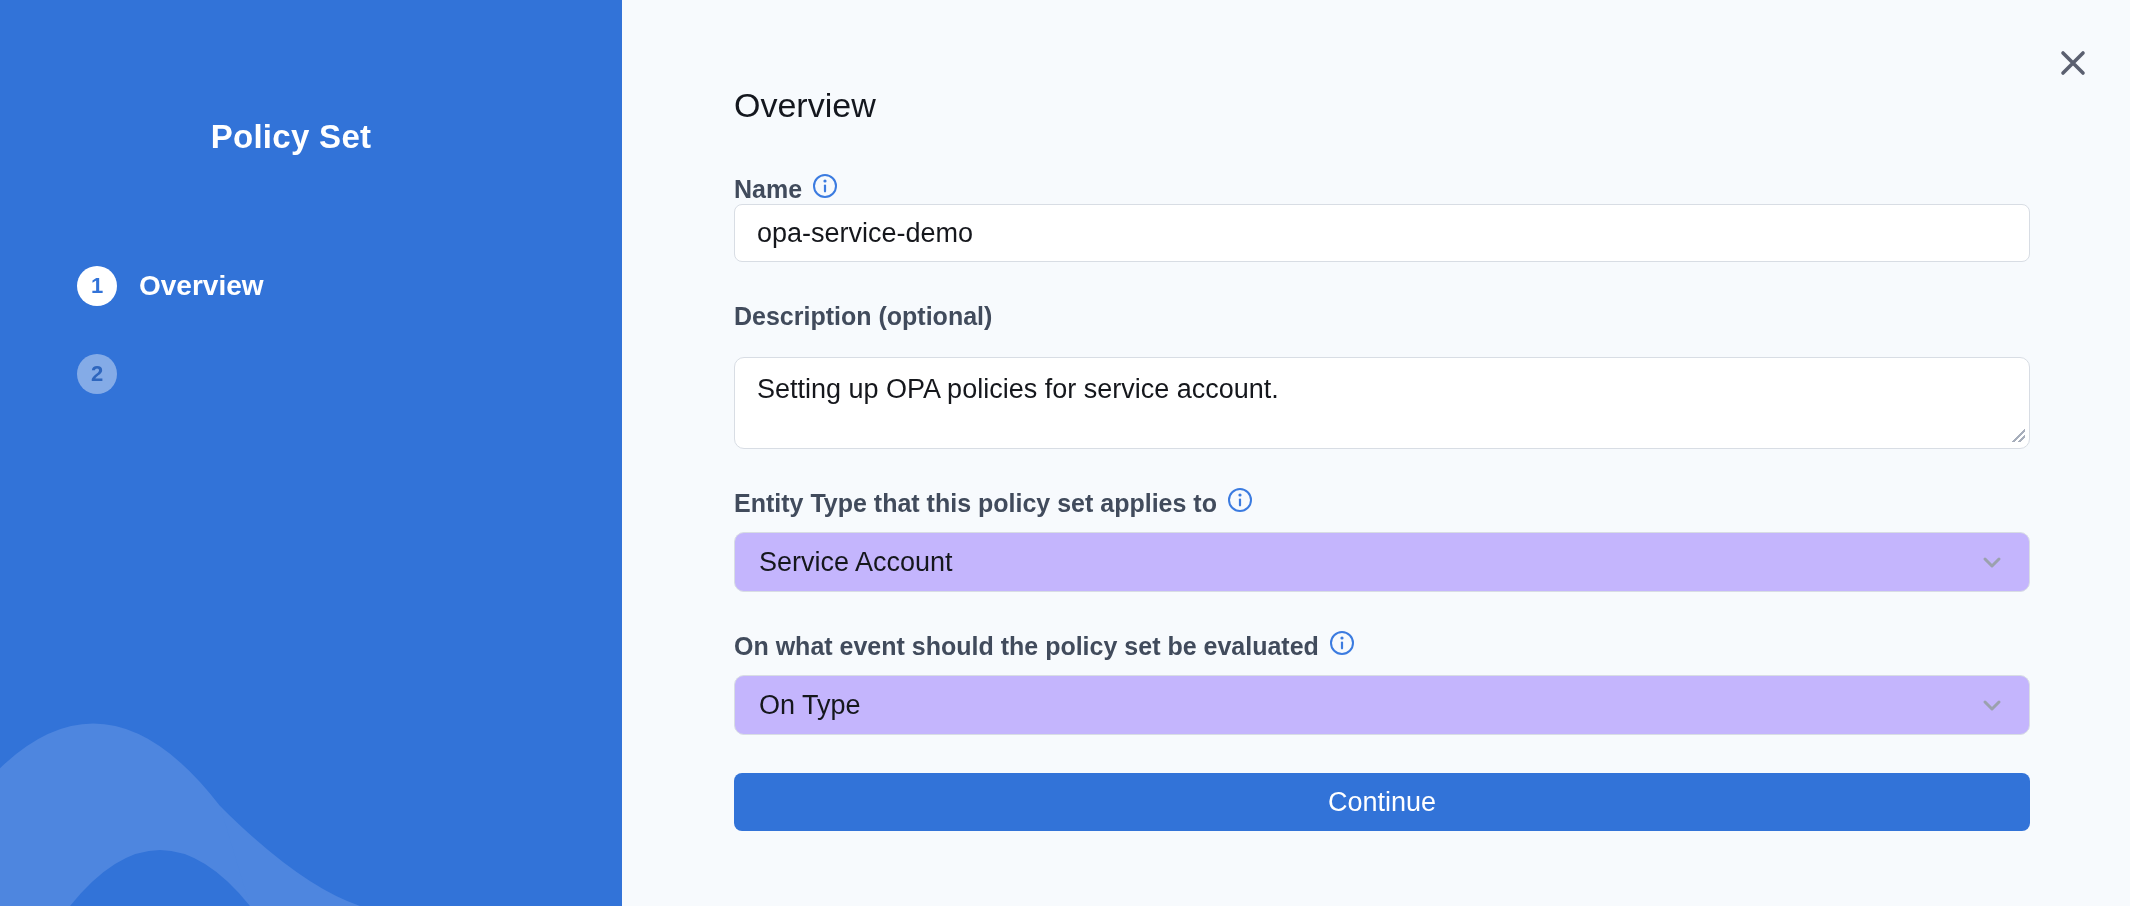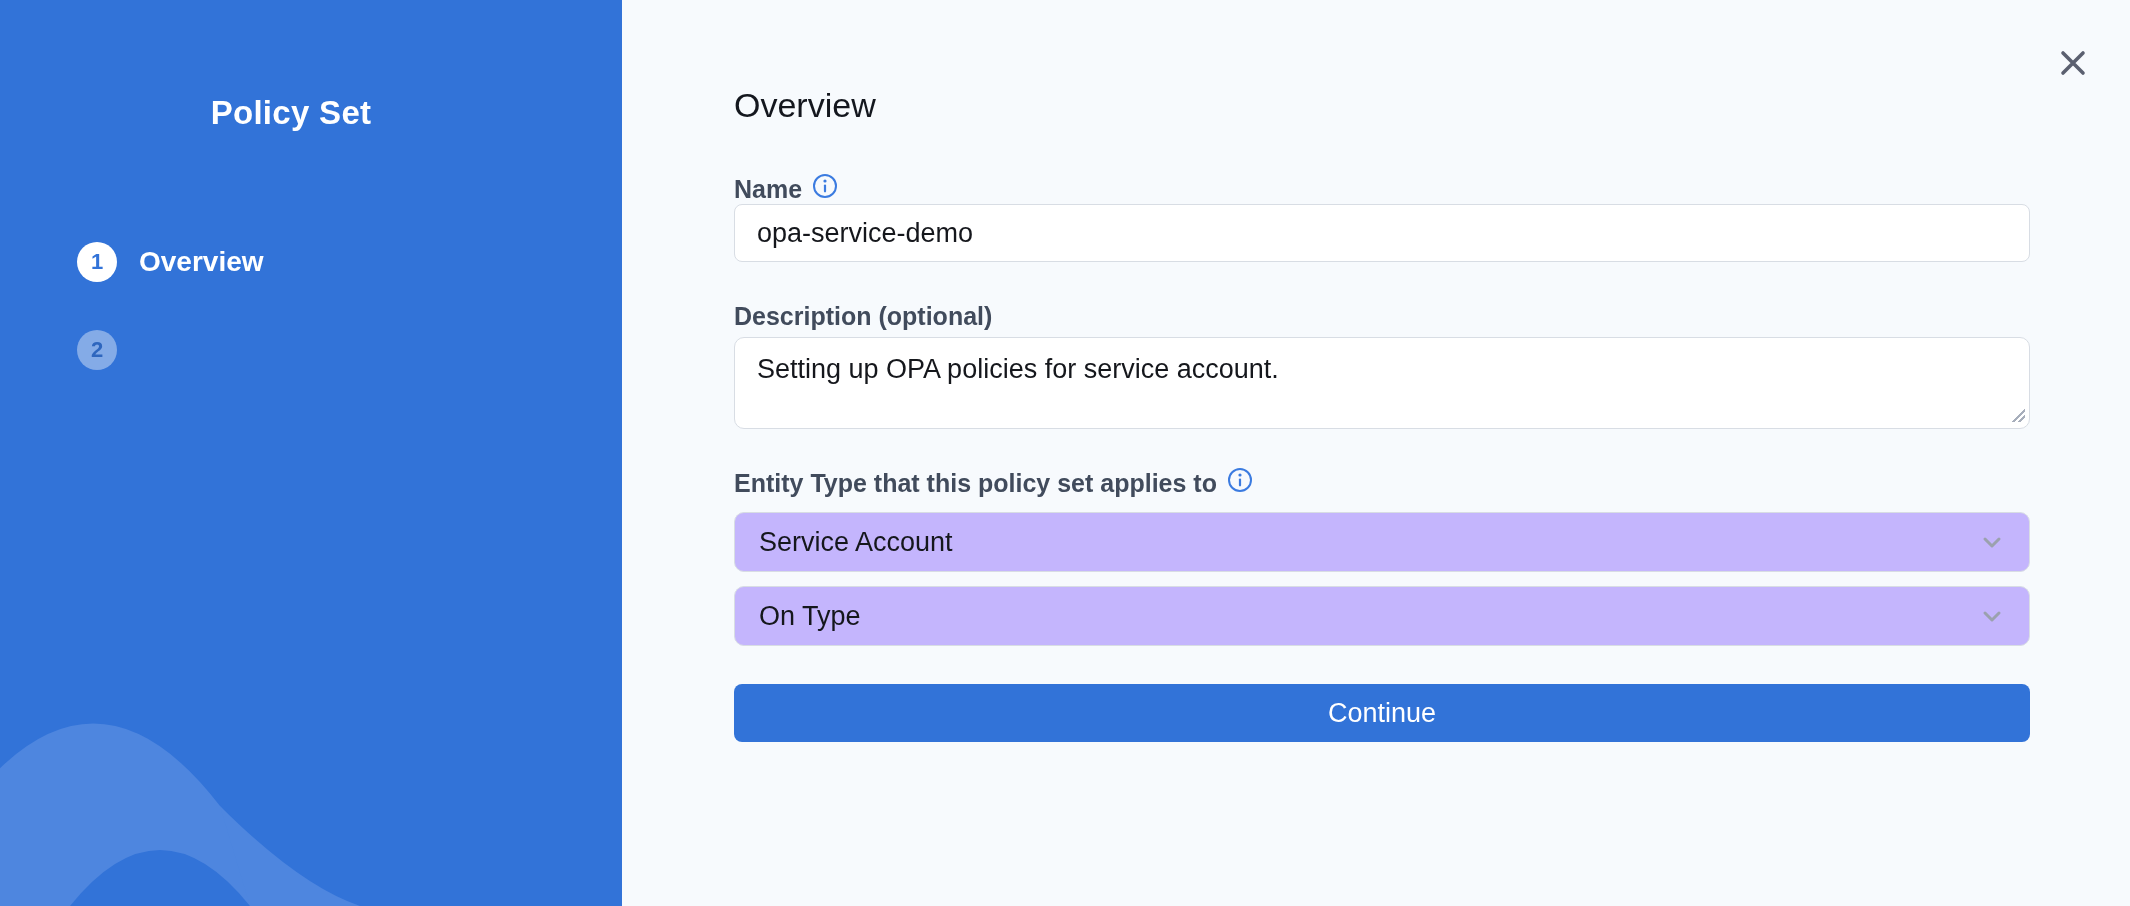--- a/index.html
+++ b/index.html
@@ -3,21 +3,21 @@
 <meta charset="utf-8">
 <style>
   * { margin:0; padding:0; box-sizing:border-box; }
   html,body { width:2130px; height:906px; overflow:hidden;
     font-family:"Liberation Sans","DejaVu Sans",sans-serif; }
   .app { display:flex; width:2130px; height:906px; background:#F7FAFD; }
 
   
   .sidebar { position:relative; width:622px; height:906px;
     background:#3273D8; color:#fff; flex-shrink:0; overflow:hidden; }
-  .sidebar-title { margin-top:94px; text-align:center; padding-right:40px;
+  .sidebar-title { margin-top:118px; text-align:center; padding-right:40px;
     font-size:33px; font-weight:700; letter-spacing:.3px; }
   .steps { margin-top:110px; padding-left:77px; display:flex;
     flex-direction:column; gap:48px; position:relative; z-index:2; }
   .step { display:flex; align-items:center; gap:22px; cursor:pointer; }
   .step-circle { width:40px; height:40px; border-radius:50%;
     display:flex; align-items:center; justify-content:center;
     font-size:22px; font-weight:700; flex-shrink:0; }
   .step.active .step-circle { background:#ffffff; color:#3273D8; }
   .step.inactive .step-circle { background:rgba(255,255,255,0.40); color:#2E66BE; }
   .step-label { font-size:28px; }
@@ -42,21 +42,21 @@
   .id-label { font-size:26px; font-weight:500; color:#6F7683; }
   .id-value { font-size:26px; font-weight:500; color:#2E6FD9; cursor:pointer; }
   .edit-icon { display:inline-flex; cursor:pointer; margin-left:4px; }
 
   .text-input { width:100%; height:58px; background:#ffffff;
     border:1.5px solid #D8DDE4; border-radius:8px; padding:0 22px;
     font-size:27px; color:#15171C; outline:none;
     font-family:"Liberation Sans","DejaVu Sans",sans-serif; }
 
   .label-solo { margin-top:40px; }
-  .textarea-wrap { position:relative; margin-top:6px; }
+  .textarea-wrap { position:relative; margin-top:26px; }
   .text-area { width:100%; height:92px; background:#ffffff; resize:none;
     border:1.5px solid #D8DDE4; border-radius:10px; padding:16px 22px;
     font-size:27px; color:#15171C; outline:none; display:block;
     font-family:"Liberation Sans","DejaVu Sans",sans-serif; }
   .resize-handle { position:absolute; right:5px; bottom:7px; width:16px; height:16px;
     background:
       linear-gradient(135deg, transparent 0 58%, #A7AEBB 58% 66%, transparent 66% 78%, #A7AEBB 78% 86%, transparent 86%);
     cursor:nwse-resize; }
 
   .select-box { margin-top:14px; width:100%; height:60px; background:#c4b5fd;
@@ -143,20 +143,30 @@
       <div class="select-box">
         <span class="select-value">Service Account</span>
         <span class="chevron-icon">
           <svg width="26" height="26" viewBox="0 0 26 26">
             <path d="M6 10 L13 17 L20 10" fill="none" stroke="#9BA1AE" stroke-width="3" stroke-linecap="round" stroke-linejoin="round"></path>
           </svg>
         </span>
       </div>
 
       
+      <div class="label-solo label-wrap">
+        <span class="field-label">On what event should the policy set be evaluated</span>
+        <span class="info-icon">
+          <svg width="26" height="26" viewBox="0 0 26 26">
+            <circle cx="13" cy="13" r="11" fill="none" stroke="#3B7BE0" stroke-width="2"></circle>
+            <circle cx="13" cy="8" r="1.6" fill="#3B7BE0"></circle>
+            <rect x="11.9" y="11.4" width="2.2" height="8" rx="1.1" fill="#3B7BE0"></rect>
+          </svg>
+        </span>
+      </div>
       <div class="select-box">
         <span class="select-value">On Type</span>
         <span class="chevron-icon">
           <svg width="26" height="26" viewBox="0 0 26 26">
             <path d="M6 10 L13 17 L20 10" fill="none" stroke="#9BA1AE" stroke-width="3" stroke-linecap="round" stroke-linejoin="round"></path>
           </svg>
         </span>
       </div>
 
       <button class="continue-btn">Continue</button>

